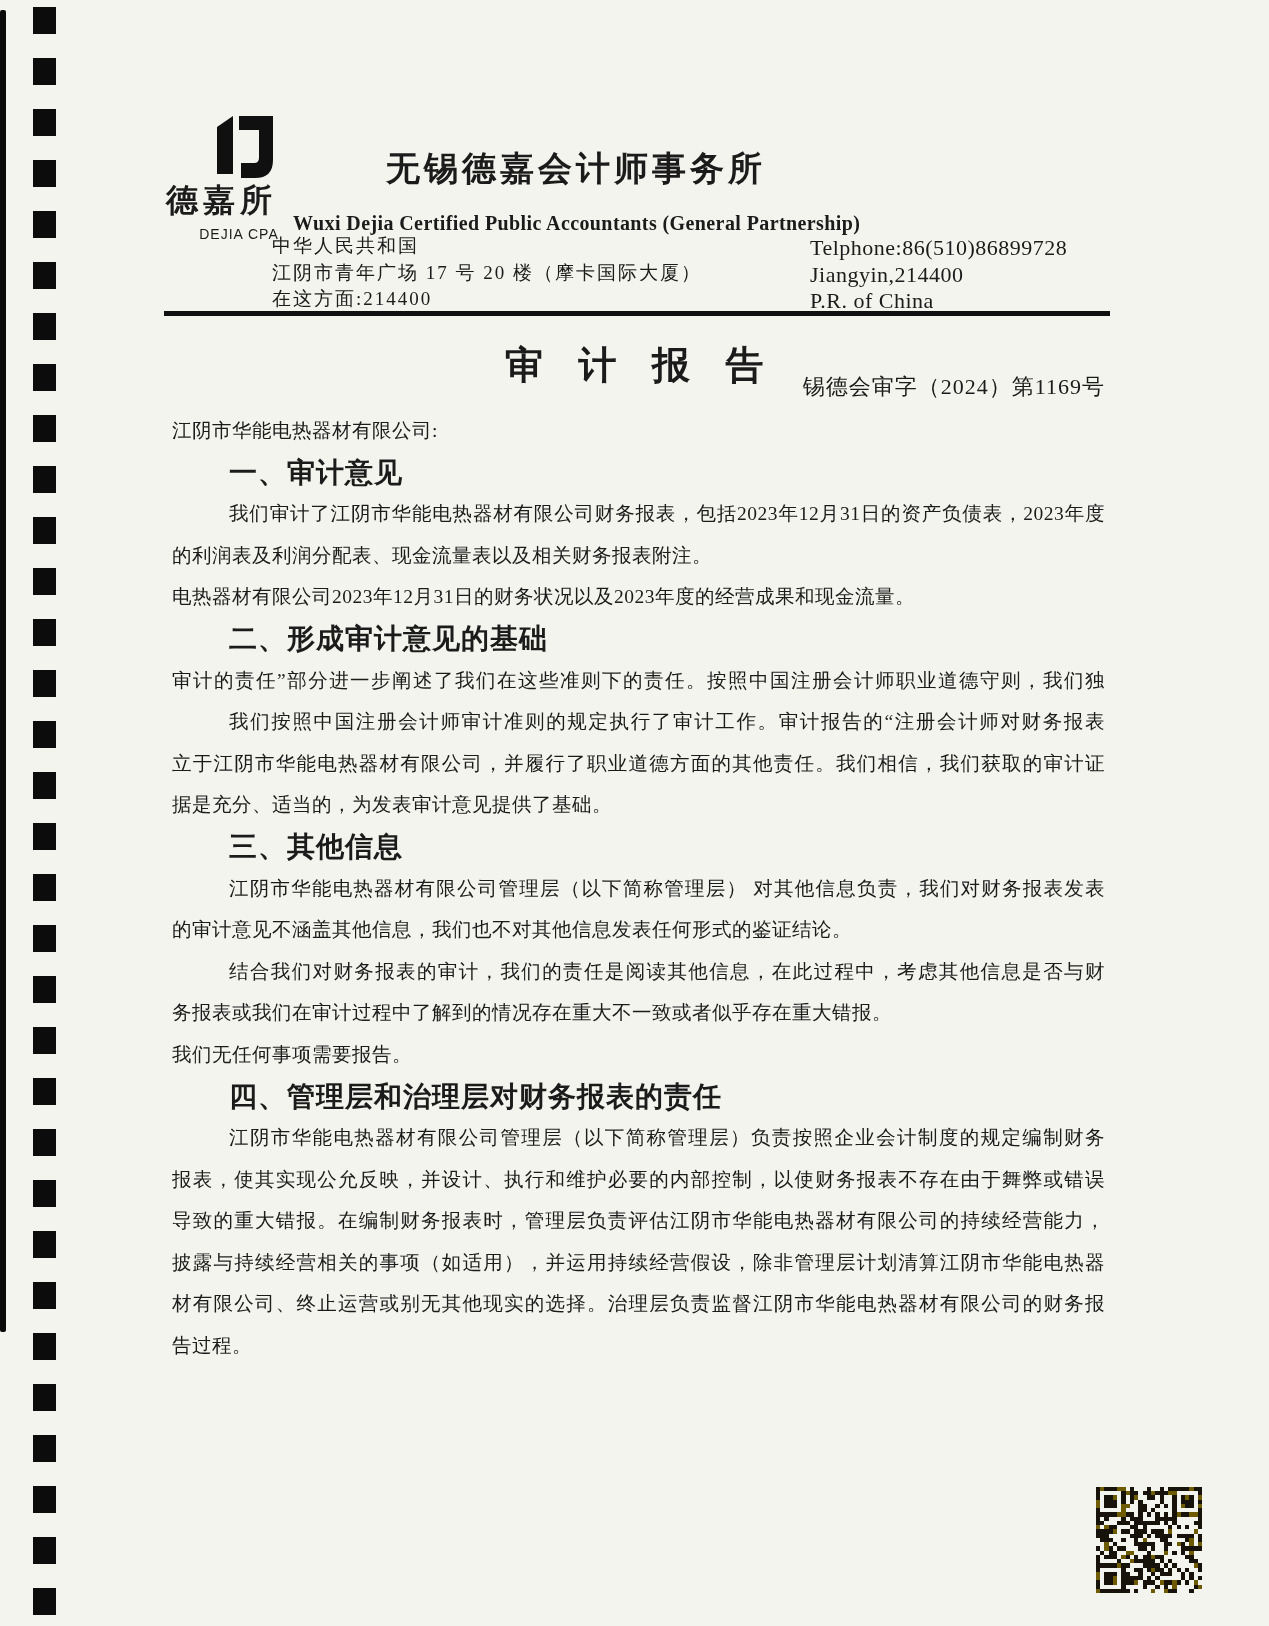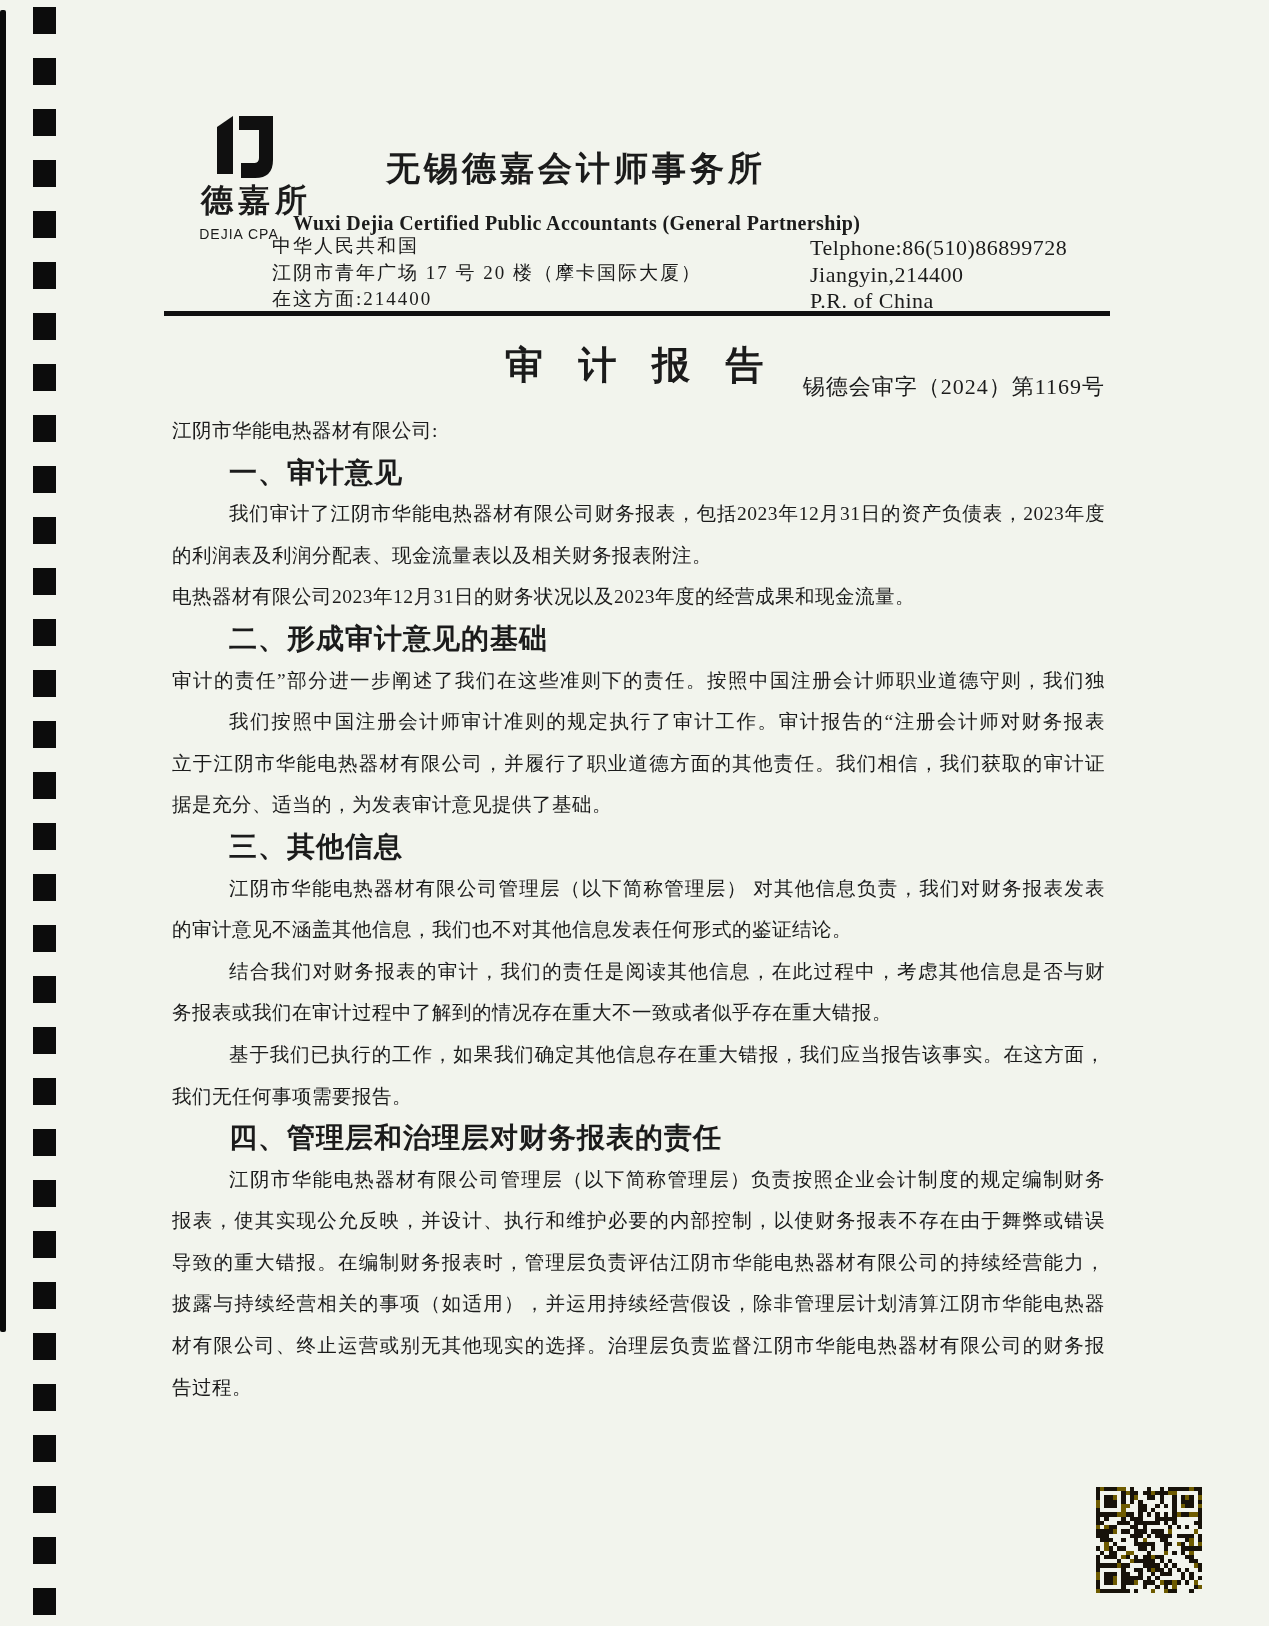--- a/index.html
+++ b/index.html
@@ -9,21 +9,21 @@
     font-family:"Liberation Serif", serif;
     color:#1b1b1b;
   }
   .abs{position:absolute;}
   
   .scan-edge{left:0;top:10px;width:6px;height:1322px;background:#0a0a0a;border-radius:2px;}
   .holes{left:33px;top:7px;width:23px;height:1619px;
     background:repeating-linear-gradient(to bottom,#0c0c0c 0 27px,transparent 27px 51px);}
   
   .logo-mark{left:203px;top:112px;width:78px;height:72px;}
-  .logo-cn{left:166px;top:179px;width:146px;text-align:right;
+  .logo-cn{left:166px;top:179px;width:146px;text-align:left;
     font-family:"Liberation Sans",sans-serif;font-weight:700;font-size:32px;letter-spacing:5px;}
   .logo-en{left:166px;top:217px;width:146px;text-align:center;
     font-family:"Liberation Sans",sans-serif;font-weight:400;font-size:14px;letter-spacing:1px;margin-top:9px;}
   .firm-cn{left:386px;top:146px;font-weight:700;font-size:34px;letter-spacing:4px;}
   .firm-en{left:293px;top:212px;font-weight:700;font-size:20px;letter-spacing:0.4px;}
   .addr{left:272px;top:233px;font-size:19px;letter-spacing:2px;line-height:26.5px;}
   .contact{left:810px;top:235px;font-size:22px;letter-spacing:0.5px;line-height:26.5px;}
   .rule{left:164px;top:311px;width:946px;height:4.5px;background:#101010;}
   
   .rpt-title{left:505px;top:340px;font-weight:700;font-size:38px;letter-spacing:13px;white-space:nowrap;}
@@ -78,21 +78,20 @@
     <div class="line heading indent">二、形成审计意见的基础</div>
     <div class="line j">审计的责任”部分进一步阐述了我们在这些准则下的责任。按照中国注册会计师职业道德守则，我们独</div>
     <div class="line j indent">我们按照中国注册会计师审计准则的规定执行了审计工作。审计报告的“注册会计师对财务报表</div>
     <div class="line j">立于江阴市华能电热器材有限公司，并履行了职业道德方面的其他责任。我们相信，我们获取的审计证</div>
     <div class="line end">据是充分、适当的，为发表审计意见提供了基础。</div>
     <div class="line heading indent">三、其他信息</div>
     <div class="line j indent">江阴市华能电热器材有限公司管理层（以下简称管理层） 对其他信息负责，我们对财务报表发表</div>
     <div class="line end">的审计意见不涵盖其他信息，我们也不对其他信息发表任何形式的鉴证结论。</div>
     <div class="line j indent">结合我们对财务报表的审计，我们的责任是阅读其他信息，在此过程中，考虑其他信息是否与财</div>
     <div class="line end">务报表或我们在审计过程中了解到的情况存在重大不一致或者似乎存在重大错报。</div>
-    <div class="line j indent">基于我们已执行的工作，如果我们确定其他信息存在重大错报，我们应当报告该事实。在这方面，</div>
     <div class="line end">我们无任何事项需要报告。</div>
     <div class="line heading indent">四、管理层和治理层对财务报表的责任</div>
     <div class="line j indent">江阴市华能电热器材有限公司管理层（以下简称管理层）负责按照企业会计制度的规定编制财务</div>
     <div class="line j">报表，使其实现公允反映，并设计、执行和维护必要的内部控制，以使财务报表不存在由于舞弊或错误</div>
     <div class="line j">导致的重大错报。在编制财务报表时，管理层负责评估江阴市华能电热器材有限公司的持续经营能力，</div>
     <div class="line j">披露与持续经营相关的事项（如适用），并运用持续经营假设，除非管理层计划清算江阴市华能电热器</div>
     <div class="line j">材有限公司、终止运营或别无其他现实的选择。治理层负责监督江阴市华能电热器材有限公司的财务报</div>
     <div class="line end">告过程。</div>
   </div>
 

